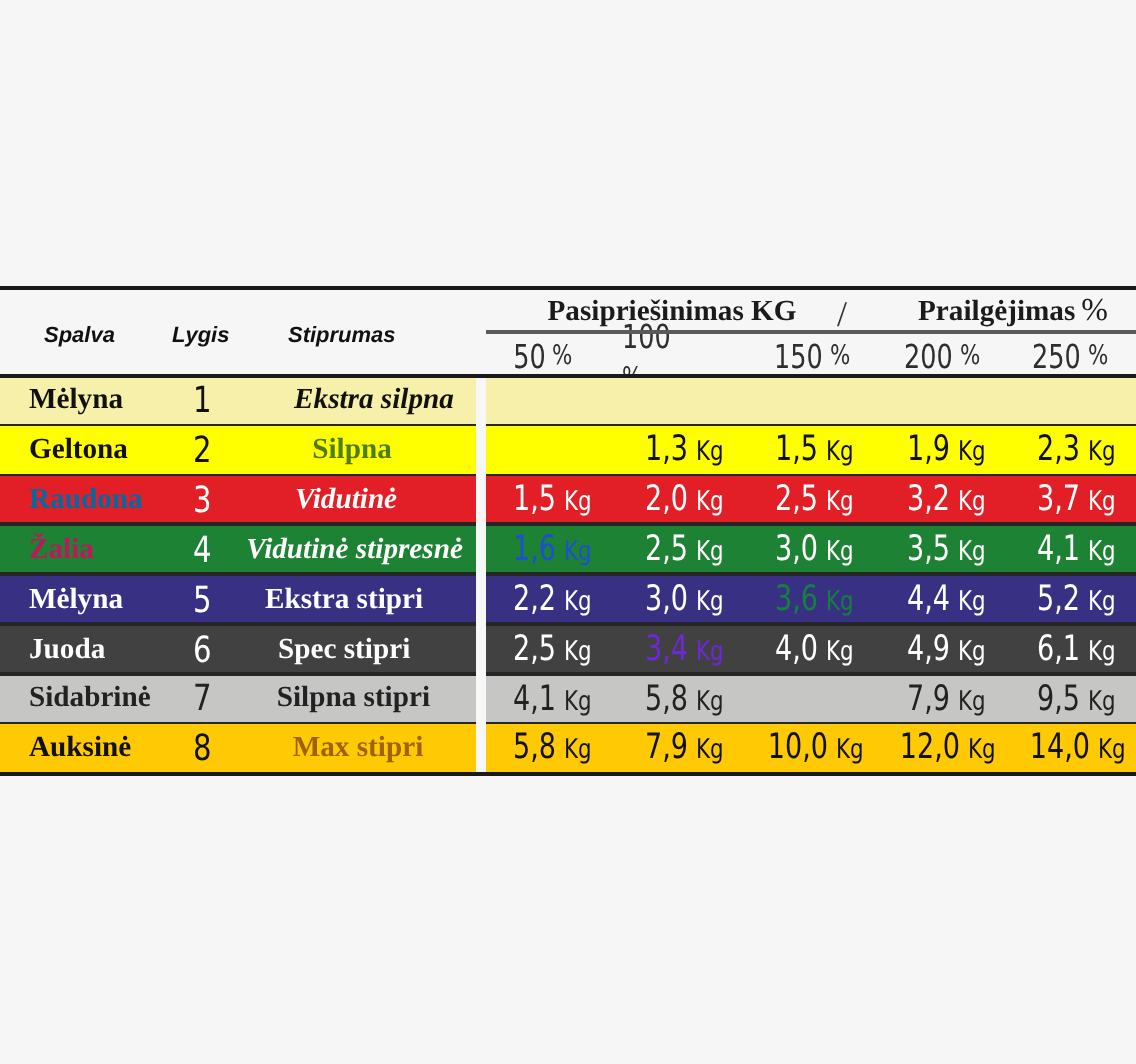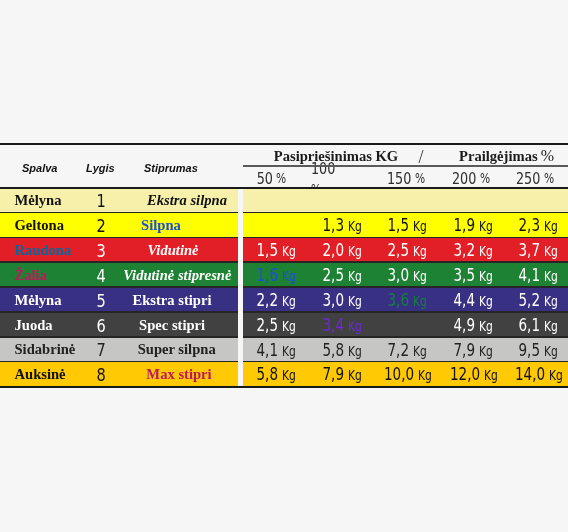--- a/index.html
+++ b/index.html
@@ -110,21 +110,21 @@
         <div class="c-val" style="left: 373.5px; width: 65px; color: rgb(17, 17, 17); line-height: 24.7px;"></div>
         <div class="c-val" style="left: 439.5px; width: 65px; color: rgb(17, 17, 17); line-height: 24.7px;"></div>
         <div class="c-val" style="left: 505px; width: 65px; color: rgb(17, 17, 17); line-height: 24.7px;"></div>
       </div>
       <div class="row" style="top: 70.25px; height: 24.8px;">
         <div class="band" style="background: rgb(255, 255, 0);"></div>
         <div class="c-color" style="color: rgb(17, 17, 17);">Geltona</div>
         <div class="c-level" style="color: rgb(17, 17, 17);">
           <span>2</span>
         </div>
-        <div class="c-strength" style="color: #1d4ed8; left: 101px; width: 120px;">Silpna</div>
+        <div class="c-strength" style="color: #4d7c0f; left: 116px; width: 120px;">Silpna</div>
         <div class="c-val" style="left: 308.5px; width: 65px; color: rgb(17, 17, 17); line-height: 24.8px;"><span class="n">1,3</span><span class="u">Kg</span></div>
         <div class="c-val" style="left: 373.5px; width: 65px; color: rgb(17, 17, 17); line-height: 24.8px;"><span class="n">1,5</span><span class="u">Kg</span></div>
         <div class="c-val" style="left: 439.5px; width: 65px; color: rgb(17, 17, 17); line-height: 24.8px;"><span class="n">1,9</span><span class="u">Kg</span></div>
         <div class="c-val" style="left: 505px; width: 65px; color: rgb(17, 17, 17); line-height: 24.8px;"><span class="n">2,3</span><span class="u">Kg</span></div>
       </div>
       <div class="row" style="top: 95.05px; height: 24.8px;">
         <div class="band" style="background: rgb(226, 31, 38);"></div>
         <div class="c-color" style="color: #0369a1;">Raudona</div>
         <div class="c-level" style="color: rgb(255, 255, 255);">
           <span>3</span>
@@ -164,43 +164,43 @@
       </div>
       <div class="row" style="top: 169.55px; height: 25px;">
         <div class="band" style="background: rgb(65, 65, 65);"></div>
         <div class="c-color" style="color: rgb(255, 255, 255);">Juoda</div>
         <div class="c-level" style="color: rgb(255, 255, 255);">
           <span>6</span>
         </div>
         <div class="c-strength" style="color: rgb(255, 255, 255); left: 112.1px; width: 120px;">Spec stipri</div>
         <div class="c-val" style="left: 242.5px; width: 65px; color: rgb(255, 255, 255); line-height: 25px;"><span class="n">2,5</span><span class="u">Kg</span></div>
         <div class="c-val" style="left: 308.5px; width: 65px; color: #6d28d9; line-height: 25px;"><span class="n">3,4</span><span class="u">Kg</span></div>
+        <div class="c-val" style="left: 373.5px; width: 65px; color: rgb(255, 255, 255); line-height: 25px;"><span class="n">4,0</span><span class="u">Kg</span></div>
         <div class="c-val" style="left: 439.5px; width: 65px; color: rgb(255, 255, 255); line-height: 25px;"><span class="n">4,9</span><span class="u">Kg</span></div>
         <div class="c-val" style="left: 505px; width: 65px; color: rgb(255, 255, 255); line-height: 25px;"><span class="n">6,1</span><span class="u">Kg</span></div>
       </div>
       <div class="row" style="top: 194.55px; height: 24.7px;">
         <div class="band" style="background: rgb(198, 199, 197);"></div>
         <div class="c-color" style="color: rgb(34, 34, 34);">Sidabrinė</div>
         <div class="c-level" style="color: rgb(34, 34, 34);">
           <span>7</span>
         </div>
-        <div class="c-strength" style="color: rgb(34, 34, 34); left: 116.7px; width: 120px;">Super silpna</div>
+        <div class="c-strength" style="color: rgb(34, 34, 34); left: 116.7px; width: 120px;">Silpna stipri</div>
         <div class="c-val" style="left: 242.5px; width: 65px; color: rgb(34, 34, 34); line-height: 24.7px;"><span class="n">4,1</span><span class="u">Kg</span></div>
         <div class="c-val" style="left: 308.5px; width: 65px; color: rgb(34, 34, 34); line-height: 24.7px;"><span class="n">5,8</span><span class="u">Kg</span></div>
-        <div class="c-val" style="left: 373.5px; width: 65px; color: rgb(34, 34, 34); line-height: 24.7px;"><span class="n">7,2</span><span class="u">Kg</span></div>
         <div class="c-val" style="left: 439.5px; width: 65px; color: rgb(34, 34, 34); line-height: 24.7px;"><span class="n">7,9</span><span class="u">Kg</span></div>
         <div class="c-val" style="left: 505px; width: 65px; color: rgb(34, 34, 34); line-height: 24.7px;"><span class="n">9,5</span><span class="u">Kg</span></div>
       </div>
       <div class="row" style="top: 219.25px; height: 25.3px;">
         <div class="band" style="background: rgb(255, 201, 4);"></div>
         <div class="c-color" style="color: rgb(17, 17, 17);">Auksinė</div>
         <div class="c-level" style="color: rgb(17, 17, 17);">
           <span>8</span>
         </div>
-        <div class="c-strength" style="color: #be185d; left: 119px; width: 120px;">Max stipri</div>
+        <div class="c-strength" style="color: #a16207; left: 119px; width: 120px;">Max stipri</div>
         <div class="c-val" style="left: 242.5px; width: 65px; color: rgb(17, 17, 17); line-height: 25.3px;"><span class="n">5,8</span><span class="u">Kg</span></div>
         <div class="c-val" style="left: 308.5px; width: 65px; color: rgb(17, 17, 17); line-height: 25.3px;"><span class="n">7,9</span><span class="u">Kg</span></div>
         <div class="c-val" style="left: 373.5px; width: 65px; color: rgb(17, 17, 17); line-height: 25.3px;"><span class="n">10,0</span><span class="u">Kg</span></div>
         <div class="c-val" style="left: 439.5px; width: 65px; color: rgb(17, 17, 17); line-height: 25.3px;"><span class="n">12,0</span><span class="u">Kg</span></div>
         <div class="c-val" style="left: 505px; width: 65px; color: rgb(17, 17, 17); line-height: 25.3px;"><span class="n">14,0</span><span class="u">Kg</span></div>
       </div>
       <div class="rule-row" style="top: 68.75px;"></div>
       <div class="rule-row" style="top: 93.55px;"></div>
       <div class="rule-row" style="top: 118.35px;"></div>
       <div class="rule-row" style="top: 143.15px;"></div>

